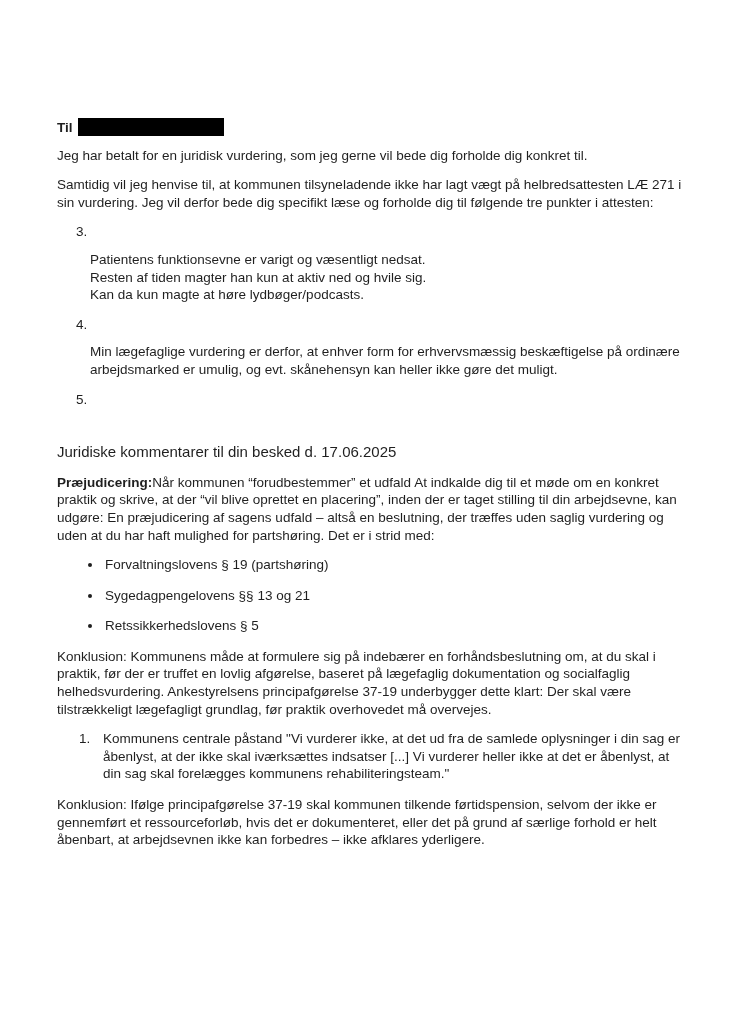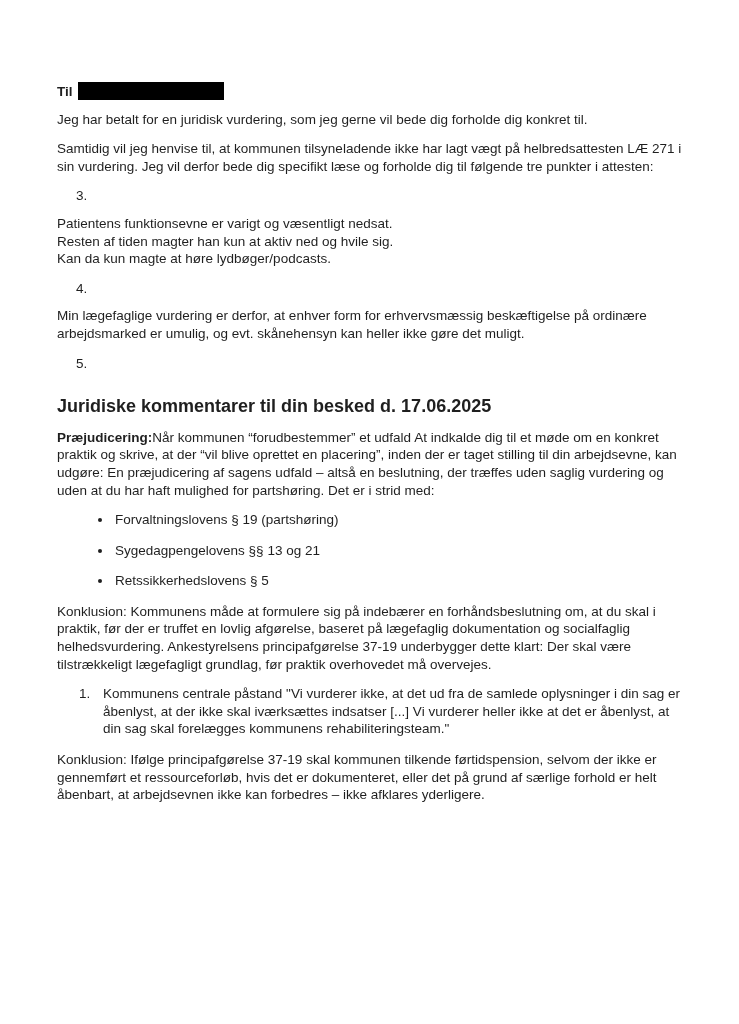--- a/index.html
+++ b/index.html
@@ -13,50 +13,50 @@
   .page {
     position: relative;
     width: 739px;
     height: 1024px;
     background: #ffffff;
     font-family: "Liberation Sans", "DejaVu Sans", sans-serif;
     font-size: 13.5px;
     line-height: 17.6px;
     color: #1f1f1f;
     box-sizing: border-box;
-    padding: 82px 54px 0 57px;
+    padding: 118px 54px 0 57px;
   }
   .content { width: 628px; }
   p { margin: 0 0 12px 0; }
   .recipient-line { margin: 0 0 10px 0; white-space: nowrap; }
   .bold { font-weight: 700; }
   .redaction {
     display: inline-block;
     width: 146px;
     height: 18px;
     background: #000000;
     vertical-align: -4px;
     margin-left: 5px;
   }
   .pt-num { margin: 0 0 10px 19px; }
   .pt-lines { margin: 0 0 12px 0; }
-  .pt-lines .line { display: block; }
+  .pt-lines .line { display: block; margin-left: 33px; }
   h2.section-heading {
-    font-size: 18px;
-    font-weight: 700;
-    margin: 26px 0 13px 0;
+    font-size: 15px;
+    font-weight: 400;
+    margin: 35px 0 13px 0;
     line-height: 17.6px;
   }
   .lead { font-weight: 700; }
   ul.law-list {
     margin: 0 0 11px 0;
     padding: 0 0 0 46px;
     list-style: disc outside;
   }
-  ul.law-list li { margin: 0 0 13px 10px; padding-left: 2px; }
+  ul.law-list li { margin: 0 0 13px 0; padding-left: 2px; }
   .claim {
     display: flex;
     margin: 2px 0 13px 0;
     padding-left: 22px;
   }
   .claim-num { flex: none; width: 24px; }
   .claim-text { flex: 1; }
 </style>
 </head>
 <body>

